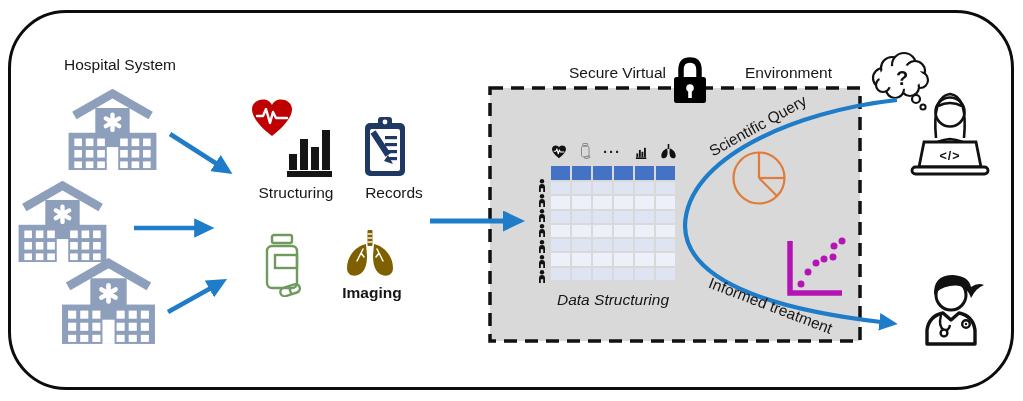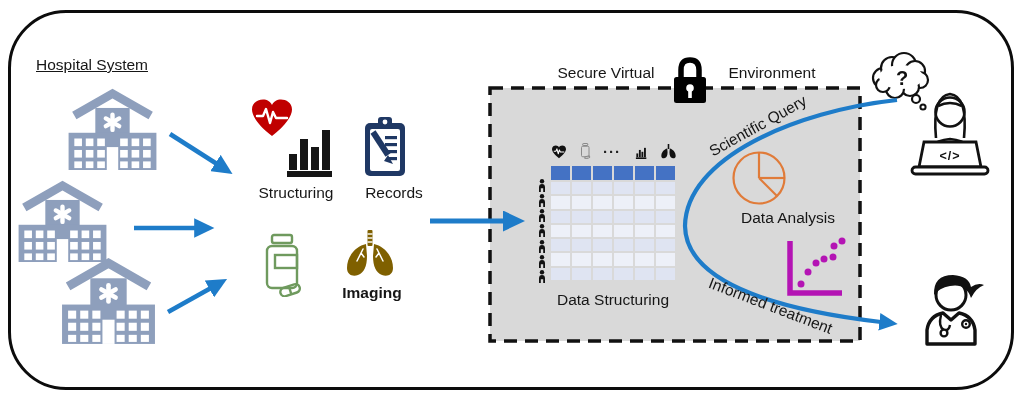--- a/index.html
+++ b/index.html
@@ -21,21 +21,21 @@
   .cicons{position:absolute;left:551px;top:143px;width:126px;display:flex;align-items:flex-end;justify-content:space-between;z-index:2;}
   .dots{font-size:15px;font-weight:700;letter-spacing:1px;color:#222;line-height:14px;}
 </style>
 </head>
 <body>
 
 <div class="canvas">
 
   <div class="outer"></div>
 
-  <div class="label" style="left:36px;top:56px;width:140px;text-align:left;text-decoration:underline;">Hospital System</div>
+  <div class="label" style="left:36px;top:56px;width:140px;text-align:right;">Hospital System</div>
 
   <svg class="abs" style="left:64px;top:86px;" width="97" height="84" viewBox="0 0 100 88">
     <path d="M10 31 L50 8 L90 31" fill="none" stroke="#8E9FBC" stroke-width="9"></path>
     <rect x="32" y="23" width="36" height="30" fill="#8E9FBC"></rect>
     <g stroke="#fff" stroke-width="4.6" stroke-linecap="round">
       <line x1="50" y1="30" x2="50" y2="46"></line>
       <line x1="43" y1="34" x2="57" y2="42"></line>
       <line x1="57" y1="34" x2="43" y2="42"></line>
     </g>
     <rect x="4" y="49" width="92" height="39" fill="#8E9FBC"></rect>
@@ -187,22 +187,22 @@
       <path d="M19 19 L13 31 M17 23 L20 27 M33 19 L39 31 M35 23 L32 27"></path>
     </g>
   </svg>
 
   <div class="label" style="left:332px;top:284px;width:80px;font-weight:bold;">Imaging</div>
 
   <svg class="svelayer" width="374" height="258">
     <rect x="2" y="2" width="370" height="253" fill="#D9D9D9" stroke="#111" stroke-width="3.5" stroke-dasharray="13 8"></rect>
   </svg>
 
-  <div class="label" style="left:546px;top:64px;width:120px;text-align:center;z-index:2;">Secure Virtual</div>
-  <div class="label" style="left:712px;top:64px;width:120px;text-align:center;z-index:2;">Environment</div>
+  <div class="label" style="left:546px;top:64px;width:120px;text-align:right;z-index:2;">Secure Virtual</div>
+  <div class="label" style="left:712px;top:64px;width:120px;text-align:right;z-index:2;">Environment</div>
 
   <svg class="abs" style="left:671px;top:55px;z-index:3;" width="38" height="50" viewBox="0 0 38 50">
     <path d="M10 24 V15 Q10 5 19 5 Q28 5 28 15 V24" fill="none" stroke="#000" stroke-width="5.5"></path>
     <rect x="3" y="22" width="32" height="26" rx="2.5" fill="#000"></rect>
     <circle cx="19" cy="33" r="3.8" fill="#fff"></circle>
     <rect x="17.2" y="34" width="3.6" height="9" fill="#fff"></rect>
   </svg>
 
   <div class="cicons">
     <svg width="16" height="14" viewBox="0 0 44 40">
@@ -315,32 +315,31 @@
     <circle cx="5" cy="2.2" r="2.2" fill="#111"></circle>
     <path d="M2 13 V8.3 Q2 4.9 5 4.9 Q8 4.9 8 8.3 V13 H6.2 V9.3 H3.8 V13 Z" fill="#111"></path>
   </svg>
 
   <svg width="10" height="13" viewBox="0 0 10 13">
     <circle cx="5" cy="2.2" r="2.2" fill="#111"></circle>
     <path d="M2 13 V8.3 Q2 4.9 5 4.9 Q8 4.9 8 8.3 V13 H6.2 V9.3 H3.8 V13 Z" fill="#111"></path>
   </svg>
 </div>
 
-  <div class="label" style="left:543px;top:291px;width:140px;z-index:2;">Data Structuring</div>
+  <div class="label" style="left:543px;top:291px;width:140px;z-index:2;font-style:italic;">Data Structuring</div>
 
   <svg class="abs" style="left:731px;top:150px;z-index:2;" width="56" height="56" viewBox="0 0 56 56">
     <g stroke="#E07B39" stroke-width="2.2" fill="none">
       <circle cx="28" cy="28" r="25.5"></circle>
       <line x1="28" y1="2.5" x2="28" y2="28"></line>
       <line x1="28" y1="28" x2="53.5" y2="28"></line>
       <line x1="28" y1="28" x2="46" y2="46"></line>
     </g>
   </svg>
 
-  <div class="label" style="left:718px;top:209px;width:140px;z-index:2;">Data Analysis</div>
 
   <svg class="abs" style="left:784px;top:236px;z-index:2;" width="64" height="62" viewBox="0 0 64 62">
     <path d="M6 5 V57 H58" fill="none" stroke="#B414B4" stroke-width="5.5"></path>
     <g fill="#B414B4">
       <circle cx="17" cy="48" r="3.5"></circle>
         <circle cx="24" cy="36" r="3.5"></circle>
       <circle cx="32" cy="27" r="3.5"></circle>
         <circle cx="40" cy="23" r="3.5"></circle>
       <circle cx="49" cy="21" r="3.5"></circle>
         <circle cx="50" cy="10" r="3.5"></circle>

